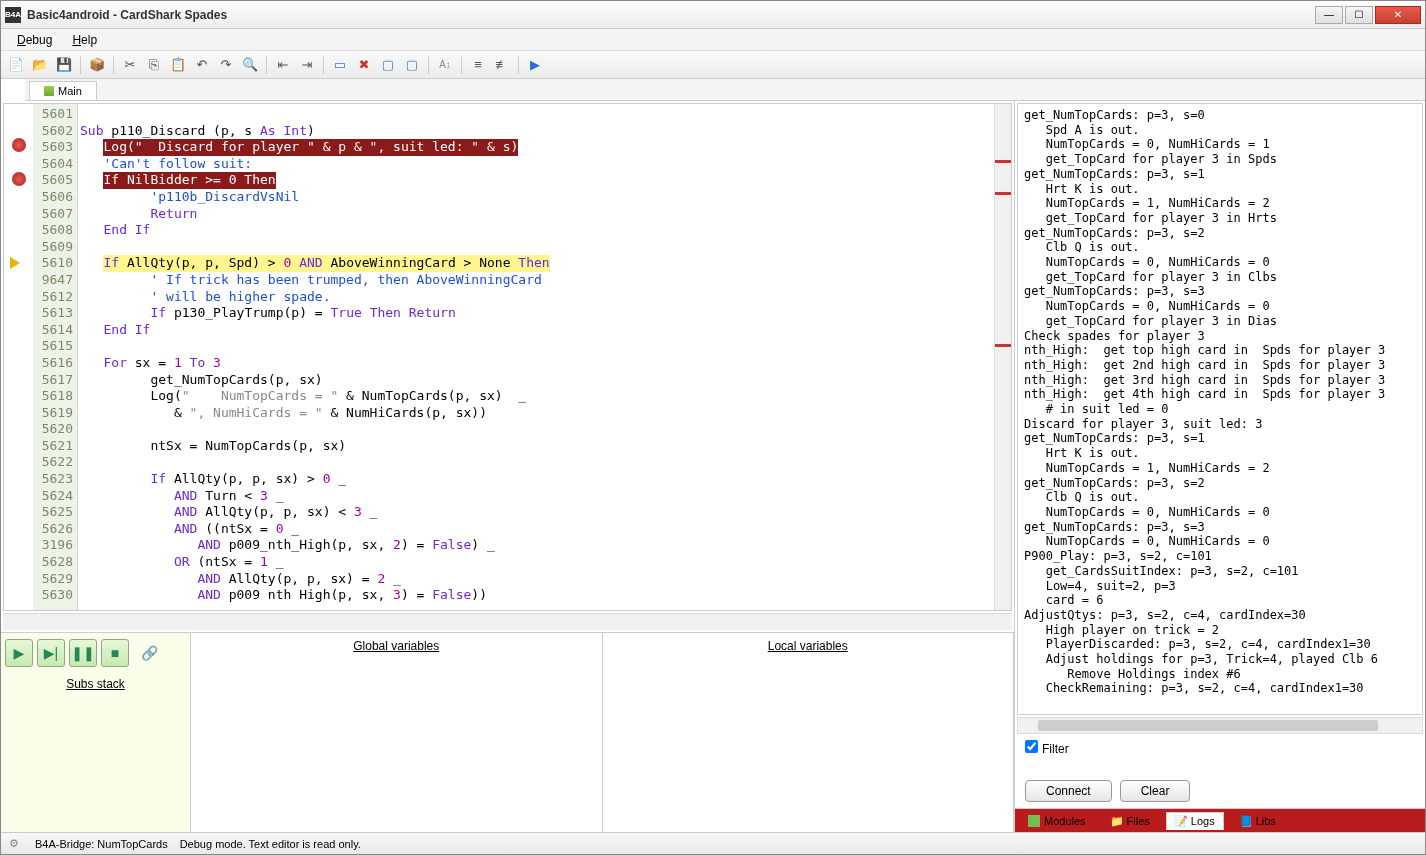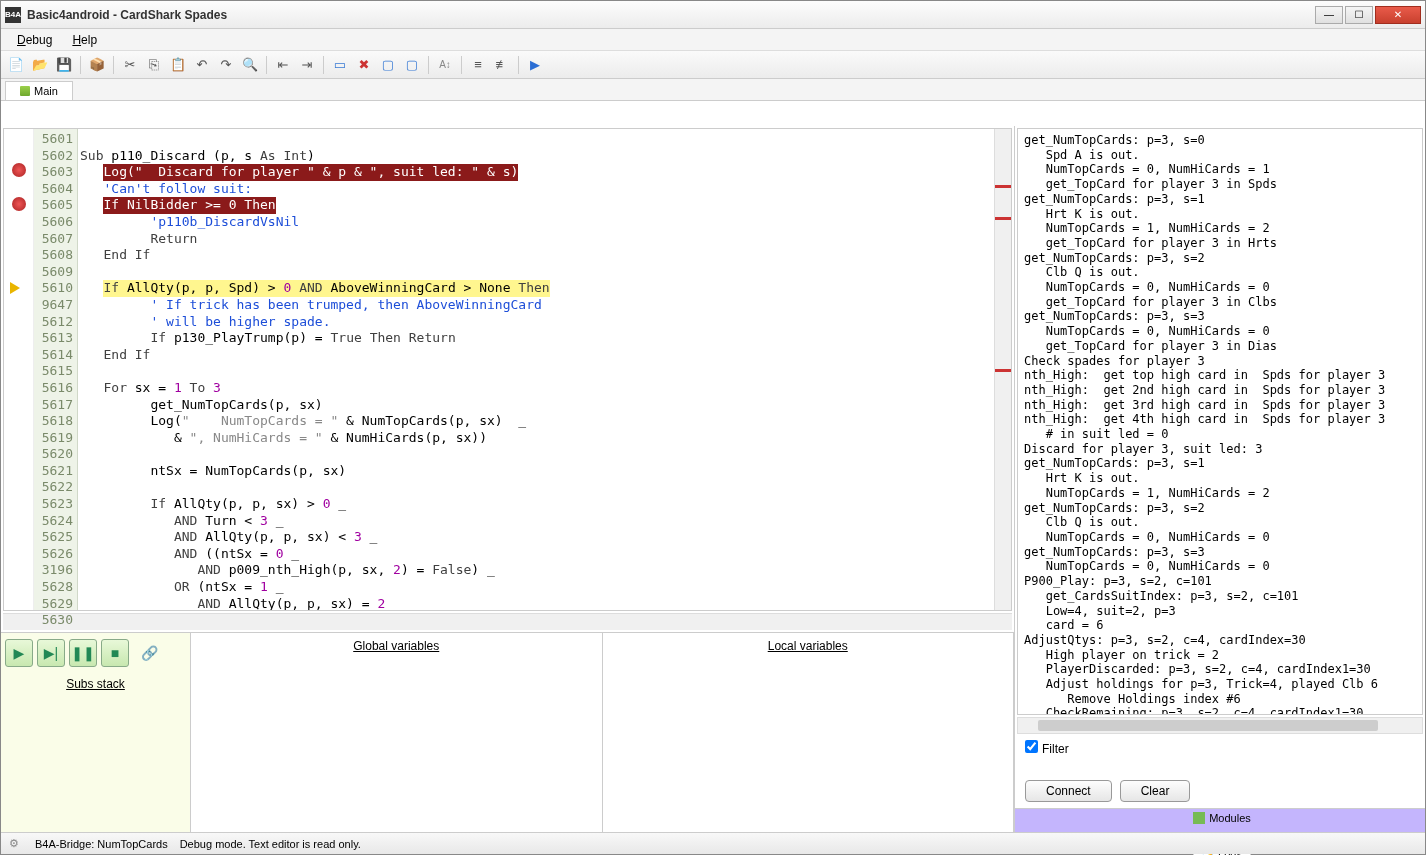--- a/index.html
+++ b/index.html
@@ -9,36 +9,36 @@
 .titlebar .app-icon { width: 16px; height: 16px; background: #333; color: #fff; font-size: 8px; font-weight: bold; display: flex; align-items: center; justify-content: center; margin-right: 6px; }
 .titlebar .title { flex: 1; font-size: 12px; color: #333; font-weight: bold; }
 .win-controls { display: flex; }
 .win-btn { width: 28px; height: 18px; margin-left: 2px; border: 1px solid #aaa; background: linear-gradient(#f5f5f5,#e0e0e0); display: flex; align-items: center; justify-content: center; font-size: 10px; cursor: pointer; }
 .win-btn.close { background: linear-gradient(#e95b4a,#c8402e); color: #fff; border-color: #a02d1e; width: 46px; }
 .menubar { height: 22px; background: #f4f4f4; display: flex; align-items: center; padding: 0 6px; border-bottom: 1px solid #ddd; }
 .menubar .menu-item { padding: 2px 10px; cursor: pointer; }
 .toolbar { height: 28px; background: linear-gradient(#fafafa,#ececec); display: flex; align-items: center; padding: 0 4px; border-bottom: 1px solid #ccc; gap: 2px; }
 .tb-btn { width: 22px; height: 22px; display: flex; align-items: center; justify-content: center; cursor: pointer; border-radius: 2px; font-size: 13px; color: #555; }
 .tb-sep { width: 1px; height: 18px; background: #ccc; margin: 0 3px; }
-.tabs { height: 22px; background: #f4f4f4; display: flex; align-items: flex-end; padding-left: 4px; border-bottom: 1px solid #ccc; }
+.tabs { height: 22px; background: #f4f4f4; display: flex; align-items: flex-end; padding-left: 4px; border-bottom: 1px solid #ccc; margin-left: 24px; }
 .tab { padding: 3px 14px; background: #fff; border: 1px solid #ccc; border-bottom: none; font-size: 11px; display: flex; align-items: center; gap: 4px; cursor: pointer; }
 .tab .tab-icon { width: 10px; height: 10px; background: linear-gradient(#9bd04a,#6fa82e); border-radius: 1px; }
-.main-area { flex: 1; display: flex; min-height: 0; margin-top: 25px; }
+.main-area { flex: 1; display: flex; min-height: 0; }
 .editor-pane { flex: 1; display: flex; flex-direction: column; min-width: 0; border-right: 1px solid #ccc; }
 .editor-wrap { flex: 1; display: flex; min-height: 0; position: relative; border: 1px solid #ccc; margin: 2px; }
 .gutter { width: 30px; background: #fff; border-right: 1px solid #eee; }
 .gutter .bp { width: 14px; height: 14px; border-radius: 50%; margin: 1px auto; }
 .gutter .bp.red { background: radial-gradient(#e55,#a22); }
 .gutter .bp.arrow { width: 0; height: 0; border-left: 10px solid #e9b500; border-top: 6px solid transparent; border-bottom: 6px solid transparent; margin: 2px 0 0 6px; border-radius: 0; }
 .linenums { width: 44px; background: #eef3e8; border-right: 1px solid #d0d8c8; font-family: Consolas, monospace; font-size: 13px; color: #7a8a6a; text-align: right; padding-right: 4px; line-height: 16.6px; padding-top: 2px; }
 .code { flex: 1; font-family: Consolas, monospace; font-size: 13px; line-height: 16.6px; white-space: pre; overflow: hidden; background: #fff; padding-top: 2px; position: relative; }
 .code-line { height: 16.6px; padding-left: 2px; }
 .hl-red { background: #8b1a1a; color: #fff; display: inline-block; }
 .hl-yellow { background: #fff68f; display: inline-block; }
-.kw { color: #404040; }
+.kw { color: #6d28d9; }
 .str { color: #888; }
 .cmt { color: #1d4ed8; }
 .num { color: #a000a0; }
 .scrollbar-v { width: 17px; background: #f0f0f0; border-left: 1px solid #ddd; position: relative; }
 .scrollbar-v .marker { position: absolute; left: 0; right: 0; height: 3px; background: #c33; }
 .scrollbar-h { height: 17px; background: #f0f0f0; border-top: 1px solid #ddd; margin: 0 2px 2px 2px; }
 .debug-panel { height: 200px; display: flex; border-top: 1px solid #ccc; }
 .debug-left { width: 190px; background: #fafde8; border-right: 1px solid #ccc; display: flex; flex-direction: column; }
 .debug-controls { height: 40px; display: flex; align-items: center; padding: 4px; gap: 4px; }
 .dbg-btn { width: 28px; height: 28px; border: 1px solid #8a8; background: linear-gradient(#e8f8d8,#c8e8b0); border-radius: 3px; display: flex; align-items: center; justify-content: center; cursor: pointer; font-size: 14px; color: #285; }
@@ -47,21 +47,21 @@
 .debug-mid { flex: 1; display: flex; }
 .debug-col { flex: 1; border-right: 1px solid #ccc; }
 .debug-col h4 { text-align: center; text-decoration: underline; font-size: 12px; font-weight: normal; padding: 6px; }
 .right-pane { width: 410px; display: flex; flex-direction: column; background: #fff; }
 .log-area { flex: 1; overflow: auto; font-family: Consolas, monospace; font-size: 12px; line-height: 14.7px; white-space: pre; padding: 4px 6px; border: 1px solid #ccc; margin: 2px; }
 .log-scroll-h { height: 17px; background: #f0f0f0; border: 1px solid #ddd; margin: 0 2px; position: relative; }
 .log-scroll-h .thumb { position: absolute; top: 2px; bottom: 2px; left: 20px; width: 340px; background: #cdcdcd; border-radius: 2px; }
 .log-controls { padding: 6px 10px; display: flex; flex-direction: column; gap: 24px; }
 .log-controls .row { display: flex; align-items: center; gap: 8px; }
 .btn { padding: 3px 20px; border: 1px solid #999; background: linear-gradient(#fdfdfd,#e6e6e6); border-radius: 4px; cursor: pointer; font-size: 12px; }
-.bottom-tabs { height: 24px; display: flex; align-items: center; border-top: 1px solid #ccc; background: #c4b5fd; padding-left: 4px; gap: 0; flex-direction: column; }
+.bottom-tabs { height: 24px; display: flex; align-items: center; border-top: 1px solid #ccc; background: #b91c1c; padding-left: 4px; gap: 7px; }
 .btab { padding: 2px 8px; font-size: 11px; display: flex; align-items: center; gap: 4px; border: 1px solid transparent; cursor: pointer; }
 .btab.active { background: #fff; border: 1px solid #ccc; border-bottom-color: #fff; }
 .btab .bi { width: 12px; height: 12px; display: inline-block; }
 .statusbar { height: 22px; background: linear-gradient(#f8f8f8,#e8e8e8); border-top: 1px solid #ccc; display: flex; align-items: center; padding: 0 8px; font-size: 11px; gap: 12px; }
 .status-icon { width: 14px; height: 14px; color: #888; }
 input[type=checkbox] { margin-right: 4px; }
 </style>
 </head>
 <body>
 

